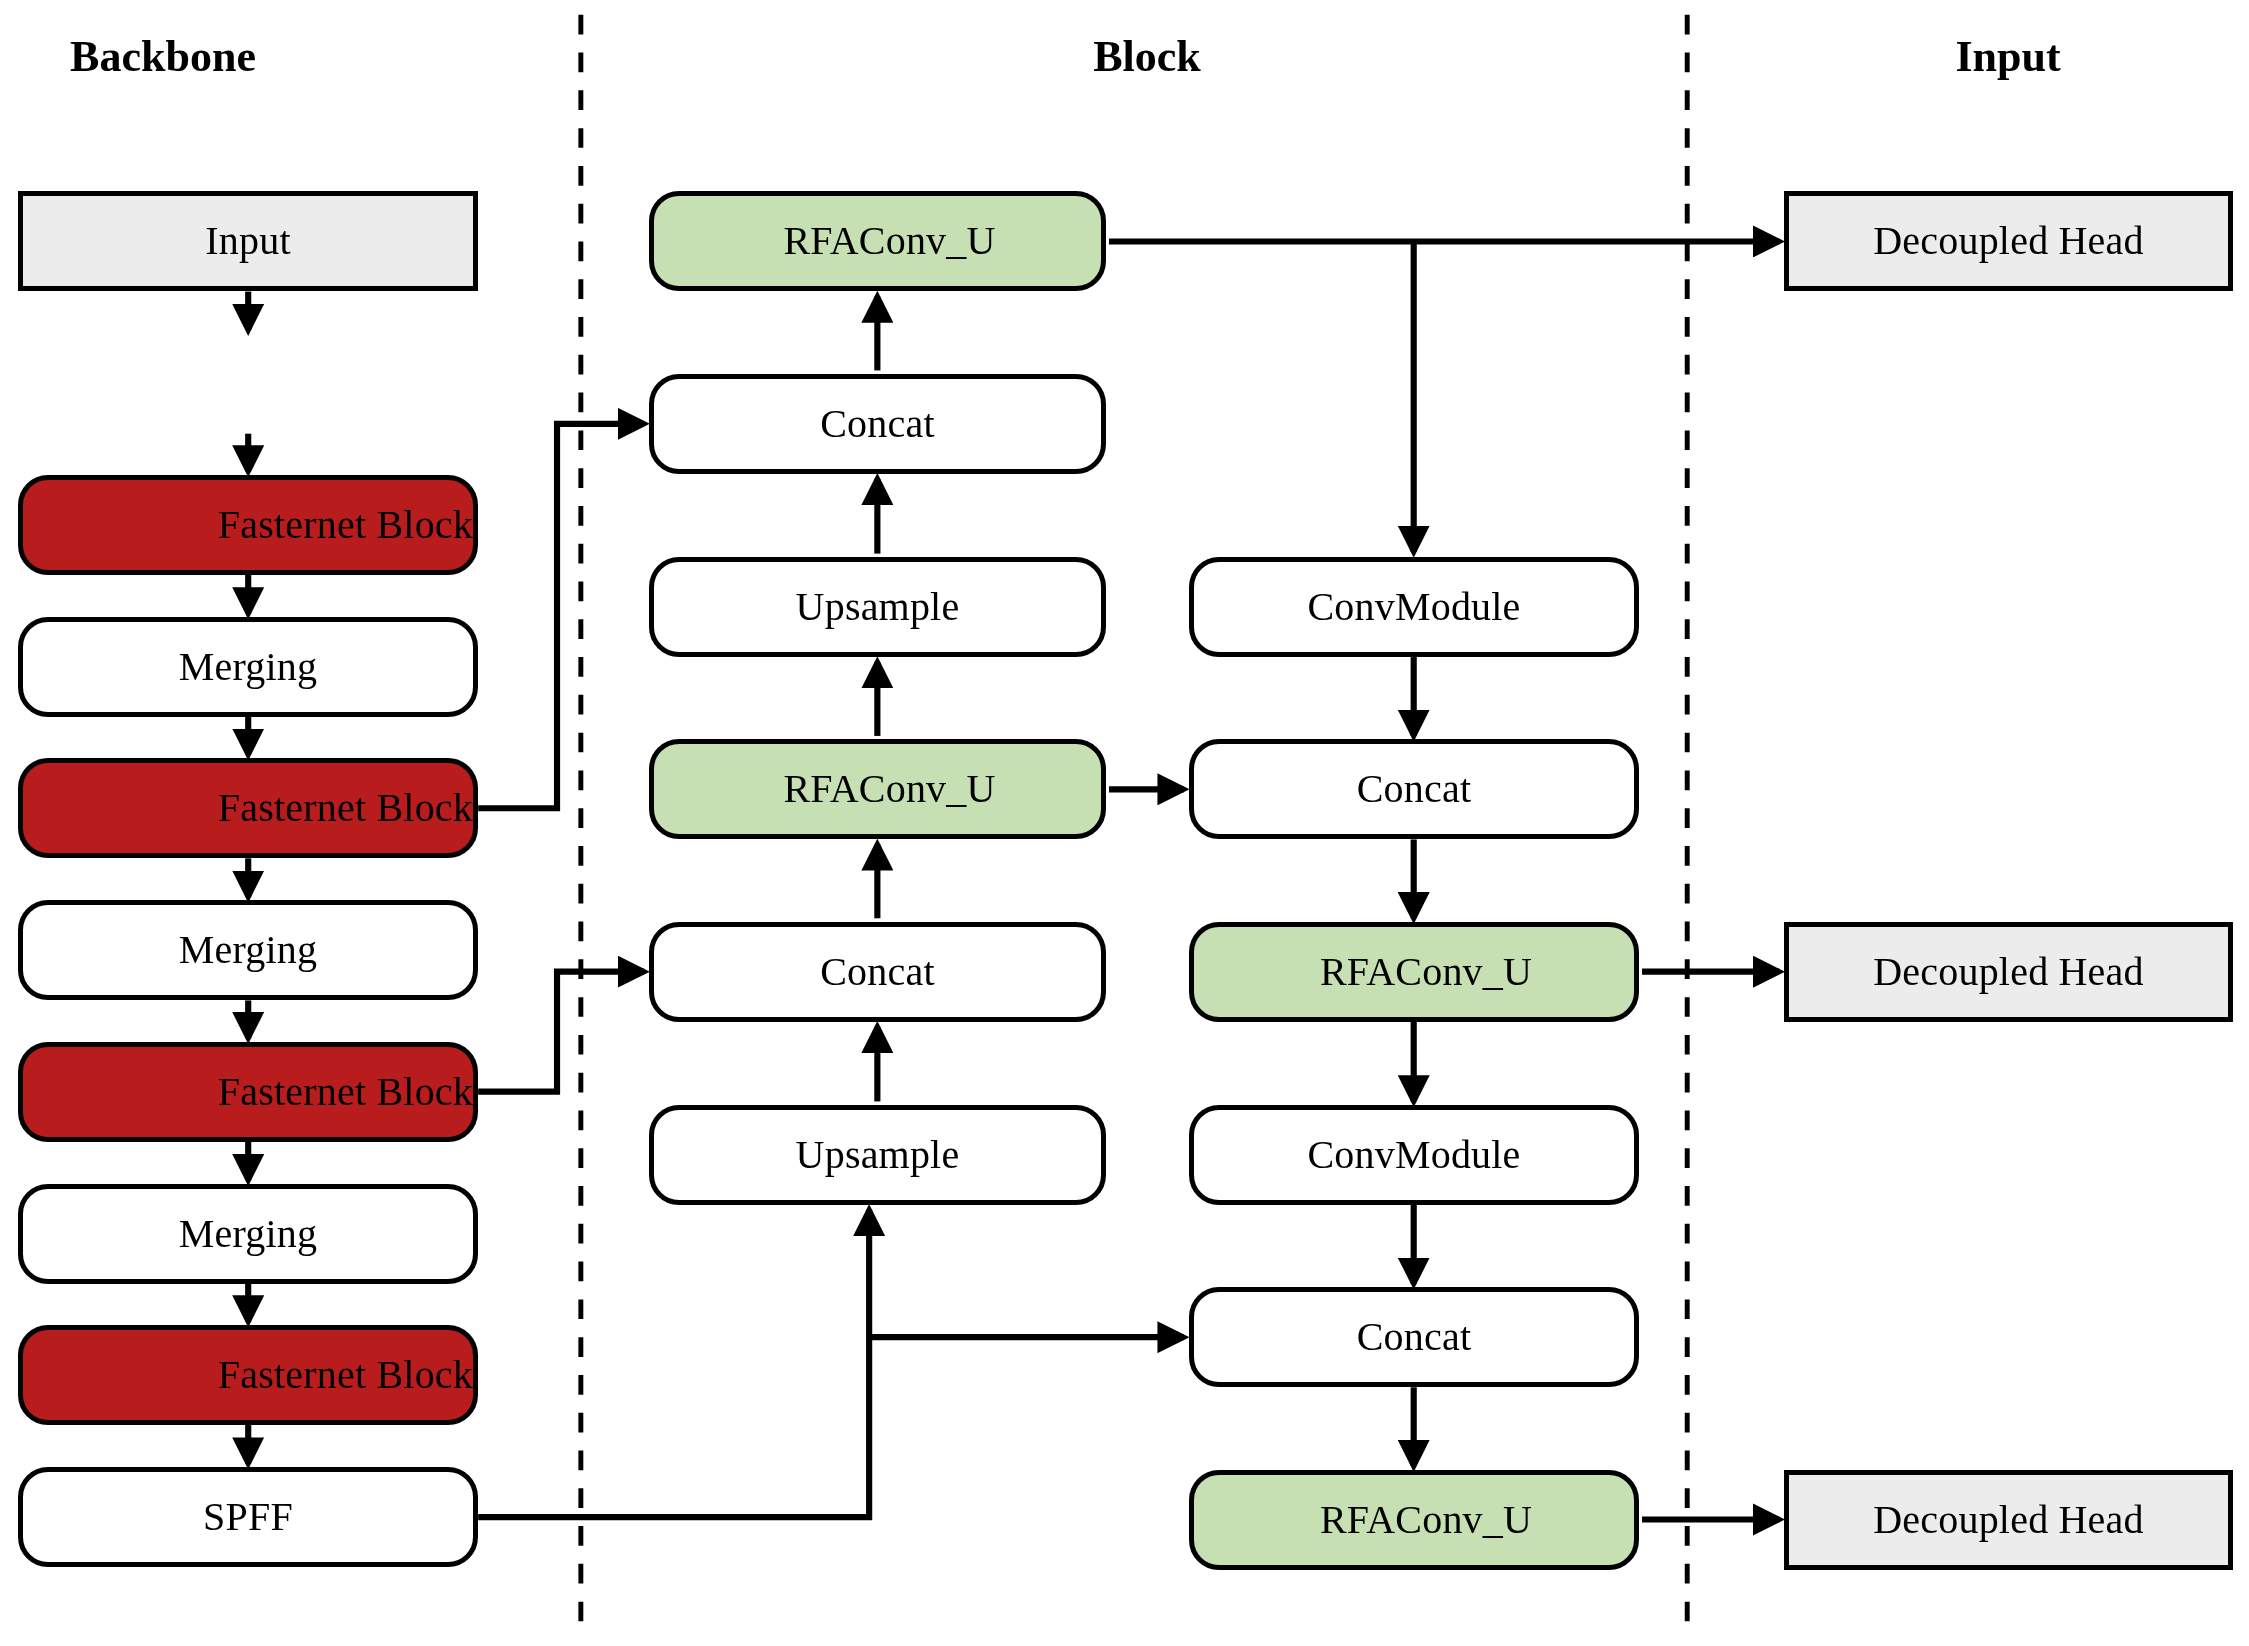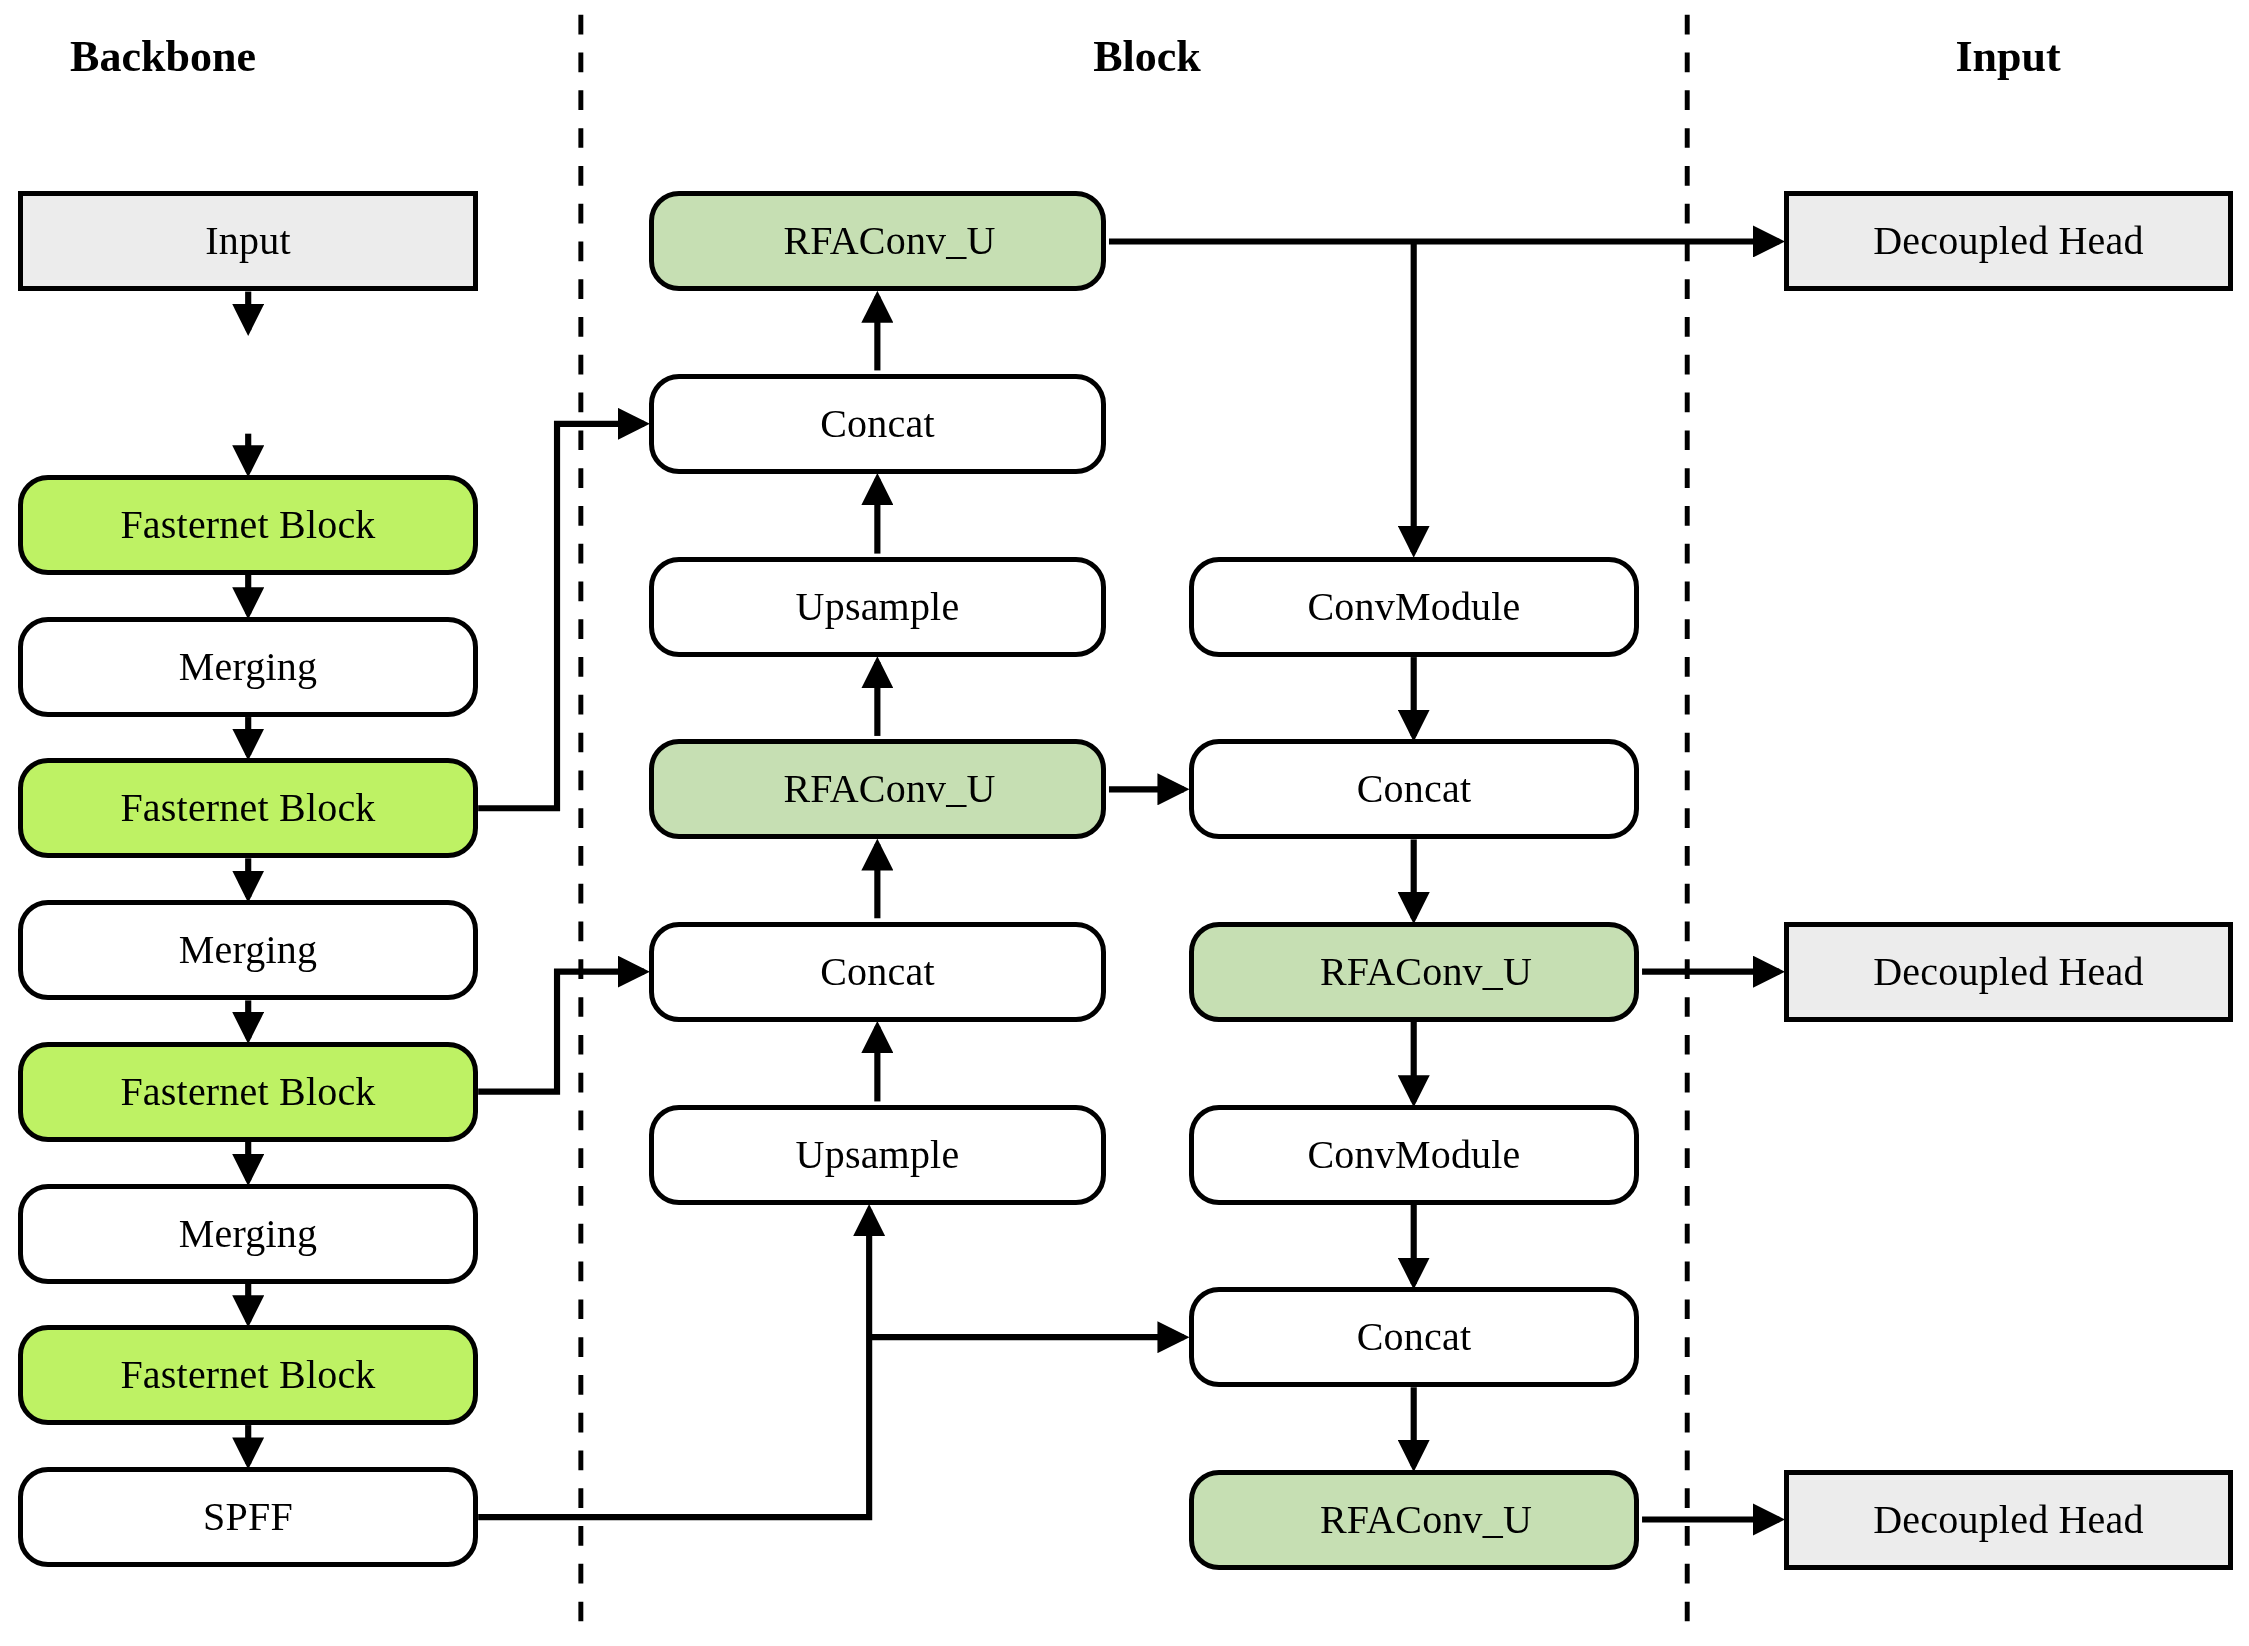--- a/index.html
+++ b/index.html
@@ -30,21 +30,21 @@
     justify-content:center;
     font-size:40px;
     color:#000;
     line-height:1;
     letter-spacing:0.2px;
     white-space:nowrap;
   }
   .node.round{border-radius:30px;}
   .node.sharp{border-radius:0;}
   .node.fill-gray{background:#ececec;justify-content:center;}
-  .node.fill-blue{background:#bef264;}
+  .node.fill-blue{background:#b91c1c;justify-content:flex-end;}
   .node.fill-green{background:#c6dfb3;padding-left:24px;}
   .node .lbl{display:block;}
 </style>
 </head>
 <body>
 
 <div id="stage">
 
   <svg id="edges" viewBox="0 0 2739 2004" width="2250" height="1646" xmlns="http://www.w3.org/2000/svg">
     <defs>

